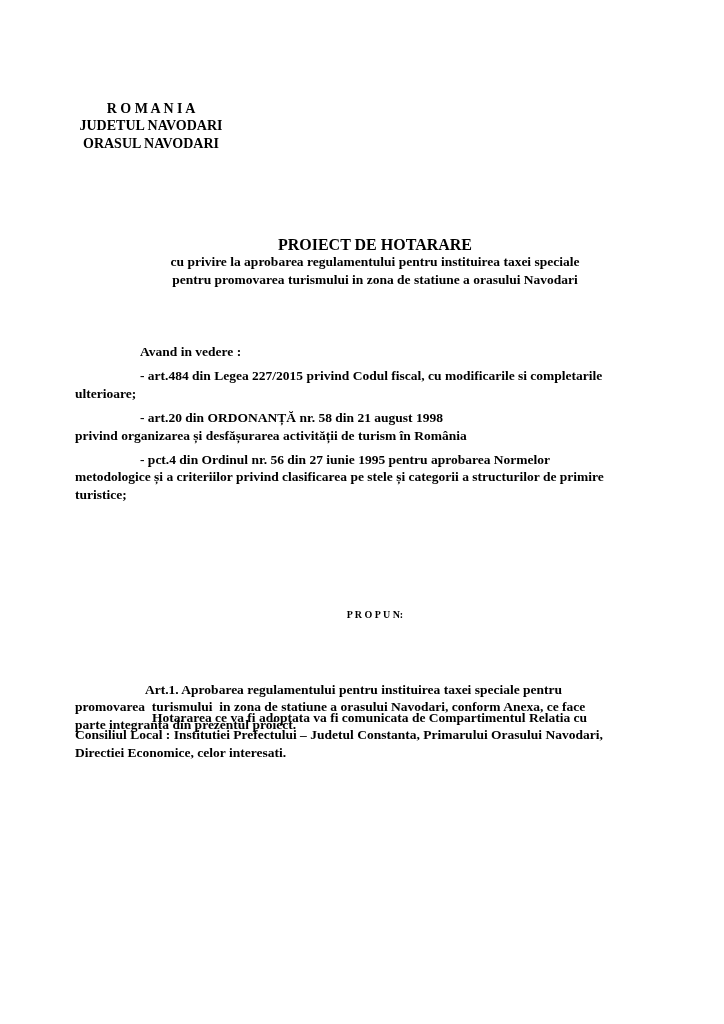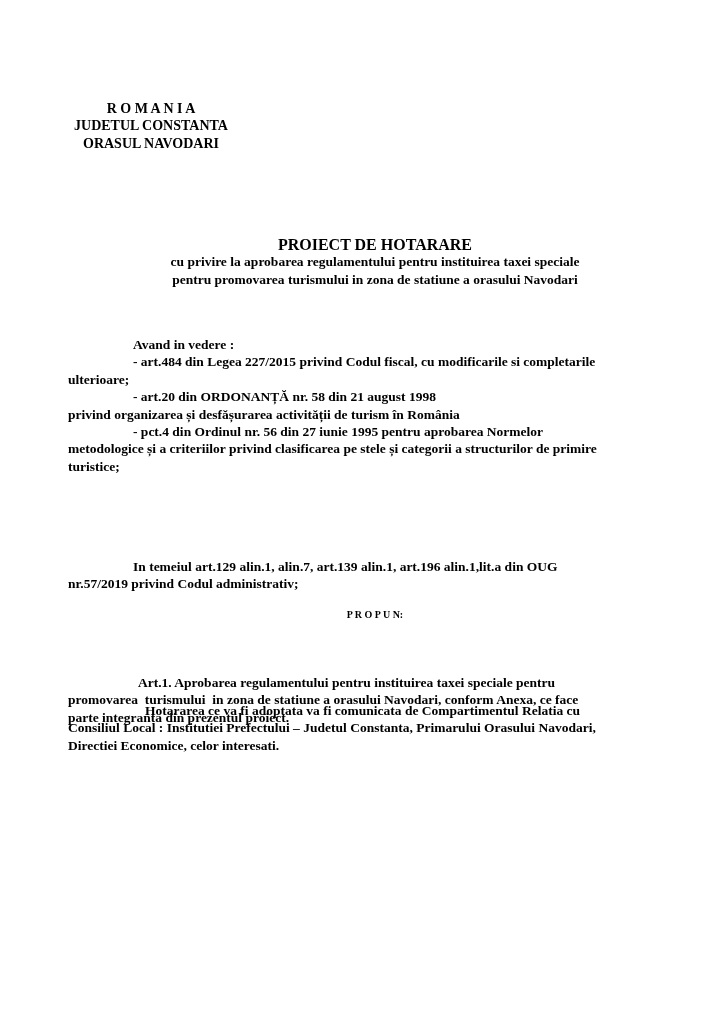--- a/index.html
+++ b/index.html
@@ -14,21 +14,21 @@
     background: #ffffff;
     font-family: "Liberation Serif", serif;
     font-weight: bold;
     color: #000000;
     font-size: 13.5px;
     line-height: 17.4px;
     overflow: hidden;
   }
   .pre {
     white-space: pre-wrap;
-    margin: 0;
+    margin: 7px;
   }
   .letterhead {
     position: absolute;
     top: 100px;
     left: 66px;
     width: 170px;
     text-align: center;
     font-size: 14px;
   }
   .title-block {
@@ -88,45 +88,41 @@
     font-size: 10px;
   }
 </style>
 </head>
 <body>
 
 <div class="page">
 
   <div class="letterhead">
     <div>R O M A N I A</div>
-    <div>JUDETUL CONSTANTA</div>
+    <div>JUDETUL NAVODARI</div>
     <div>ORASUL NAVODARI</div>
   </div>
 
   <div class="title-block">
     <div class="heading">PROIECT DE HOTARARE</div>
     <div>cu privire la aprobarea regulamentului pentru instituirea taxei speciale</div>
     <div>pentru promovarea  turismului  in zona de statiune a orasului Navodari</div>
   </div>
 
   <div class="preamble">
     <p class="pre para">Avand in vedere :</p>
     <p class="pre para">- art.484 din Legea 227/2015 privind Codul fiscal, cu modificarile si completarile
 ulterioare;</p>
     <p class="pre para">- art.20 din ORDONANȚĂ nr. 58 din 21 august 1998
 privind organizarea și desfășurarea activității de turism în România</p>
     <p class="pre para">- pct.4 din Ordinul nr. 56 din 27 iunie 1995 pentru aprobarea Normelor
 metodologice și a criteriilor privind clasificarea pe stele și categorii a structurilor de primire
 turistice;</p>
   </div>
 
-  <div class="legal-basis">
-    <p class="pre para">In temeiul art.129 alin.1, alin.7, art.139 alin.1, art.196 alin.1,lit.a din OUG
-nr.57/2019 privind Codul administrativ;</p>
-  </div>
 
   <div class="propose">P R O P U N:</div>
 
   <div class="article">
     <p class="pre para">Art.1. Aprobarea regulamentului pentru instituirea taxei speciale pentru
 promovarea  turismului  in zona de statiune a orasului Navodari, conform Anexa, ce face
 parte integranta din prezentul proiect.</p>
   </div>
 
   <div class="communication">

